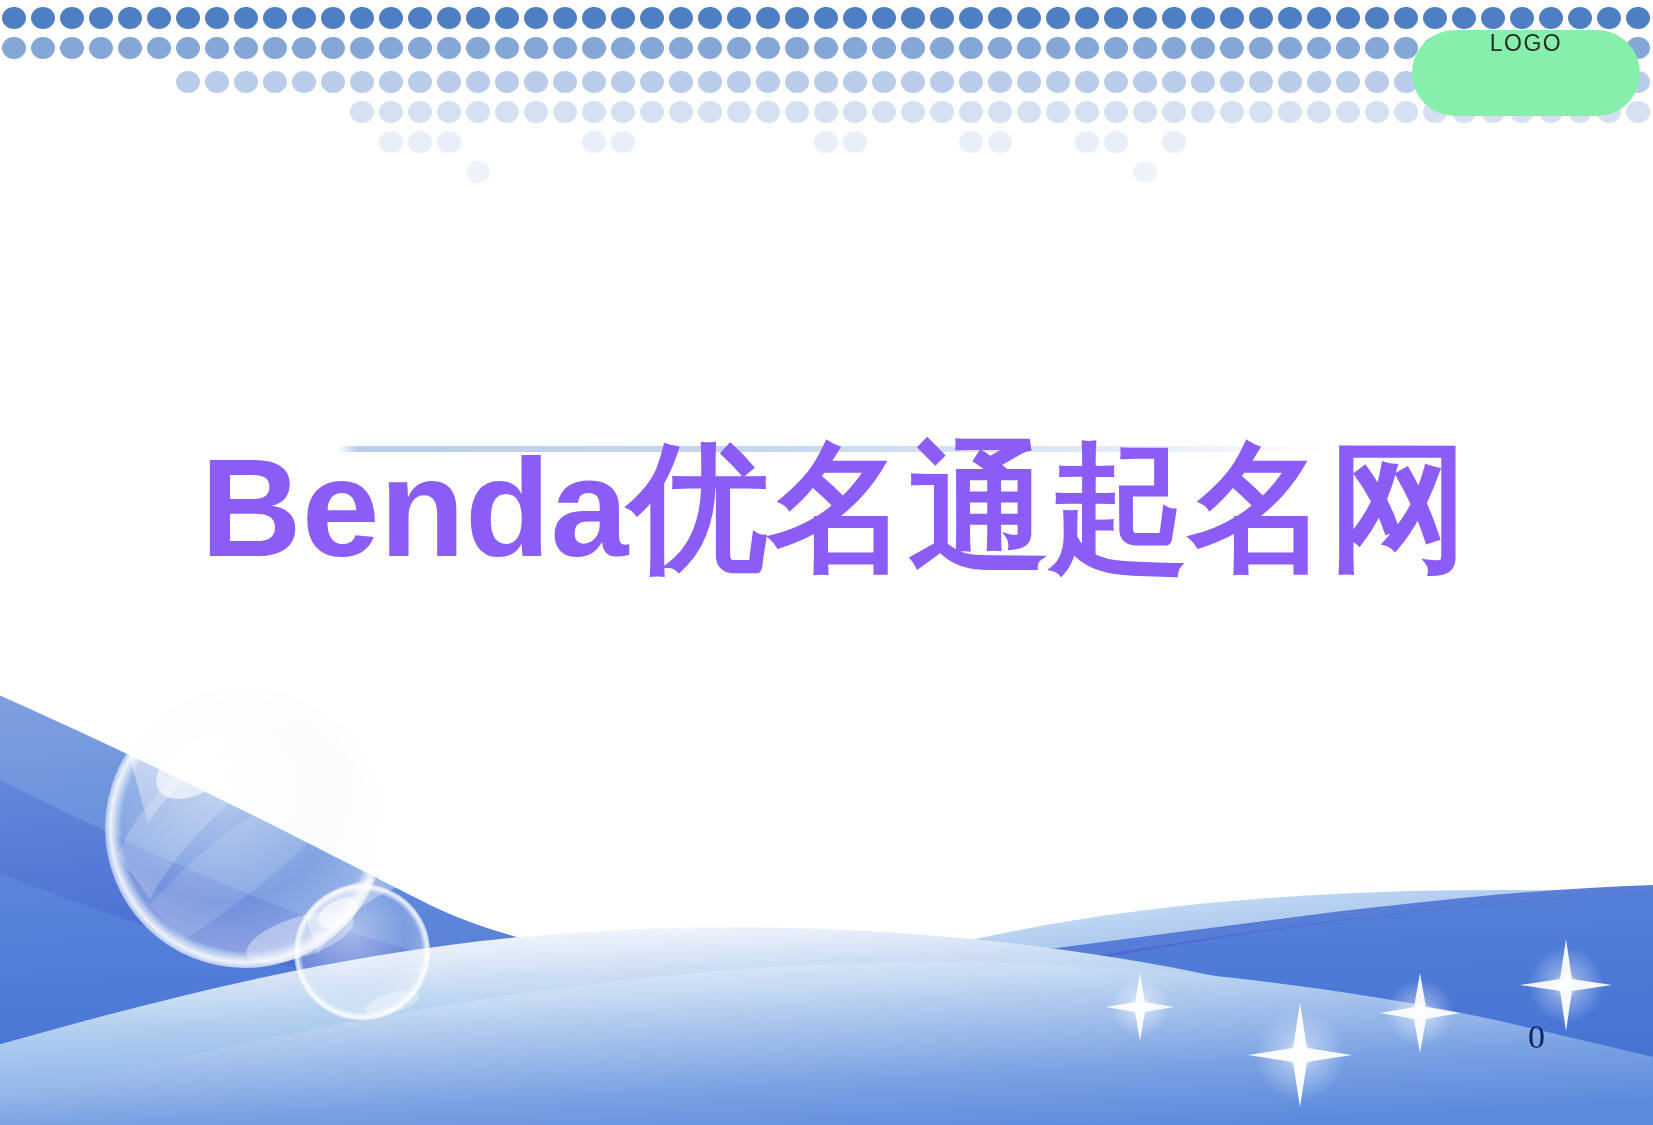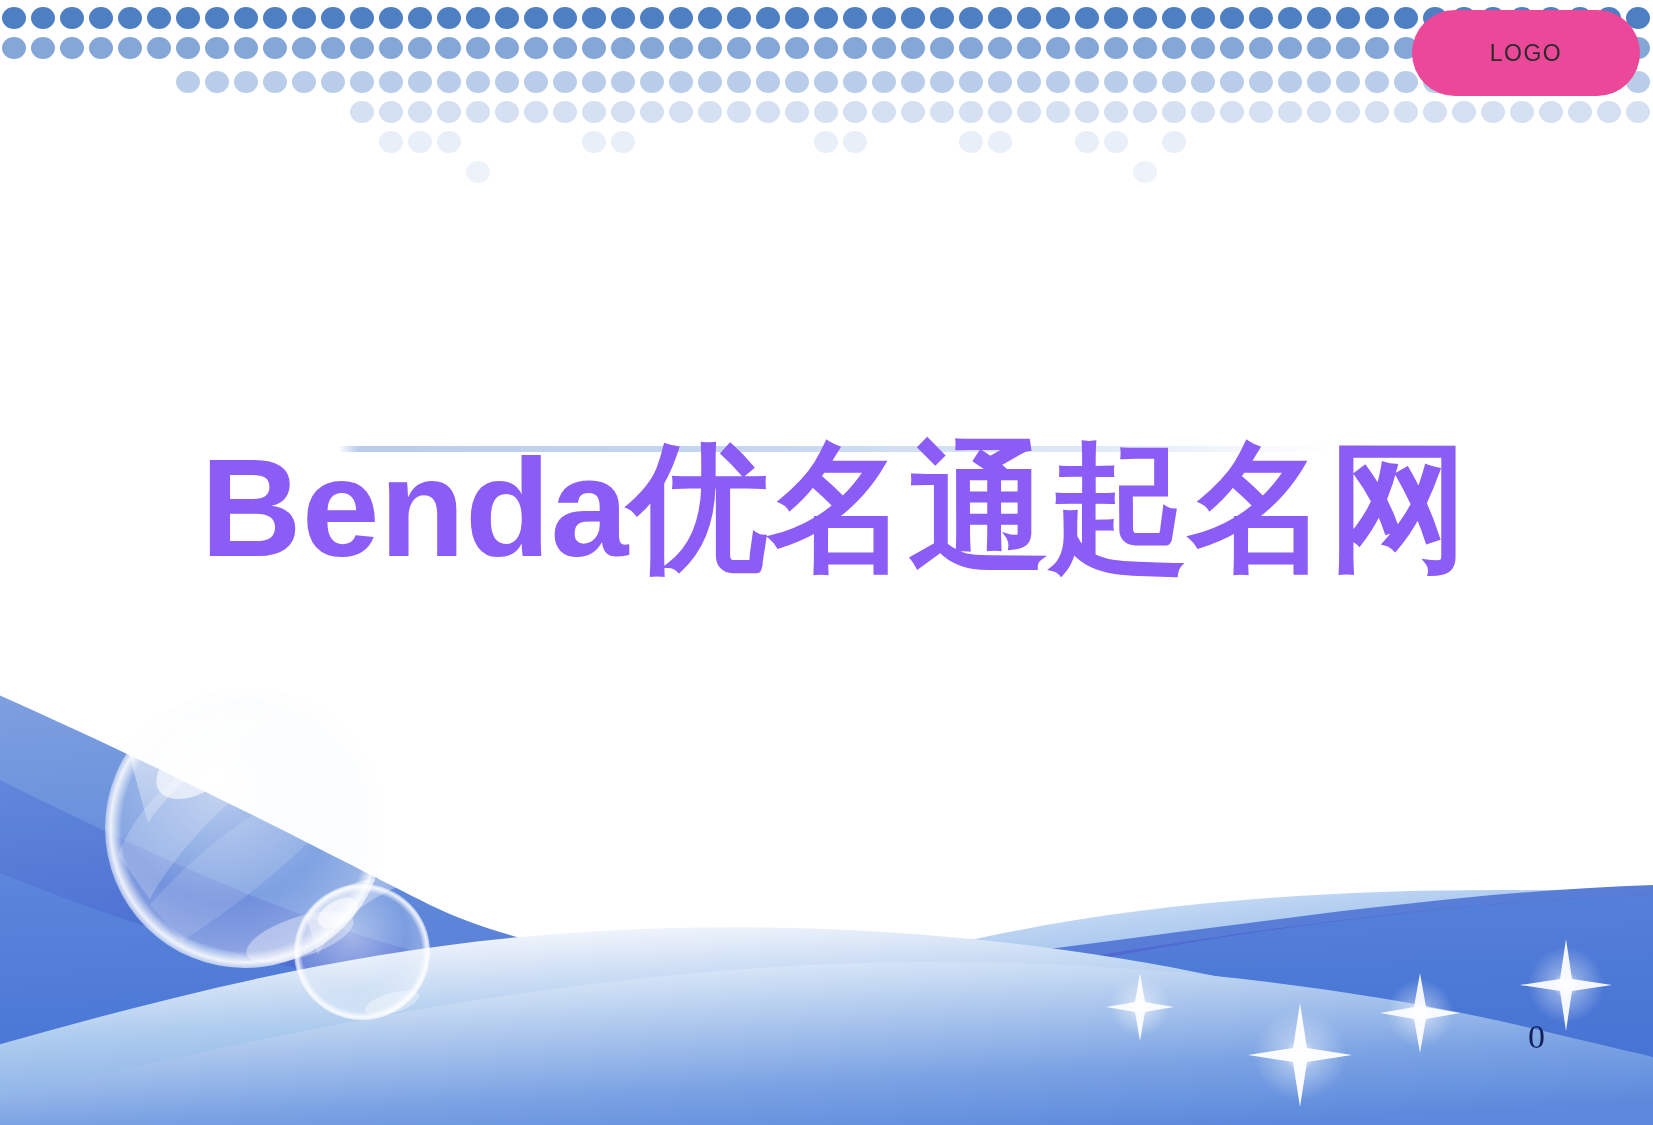--- a/index.html
+++ b/index.html
@@ -20,27 +20,27 @@
   #dot-band {
     position:absolute; left:0; top:0;
     width:1653px; height:200px;
     z-index:2;
   }
   #dot-band svg { display:block; }
 
   
   #logo-plate {
     position:absolute;
-    left:1412px; top:10px;
+    left:1412px; top:30px;
     width:228px; height:86px;
-    background:#ec4899;
+    background:#86efac;
     border-radius:44px;
     z-index:3;
     display:flex;
-    align-items:center;
+    align-items:flex-start;
     justify-content:center;
   }
   #logo-text {
     font-size:23px;
     letter-spacing:1.5px;
     color:#2b2b2b;
     font-family:"Liberation Sans", sans-serif;
     font-weight:400;
   }
 

